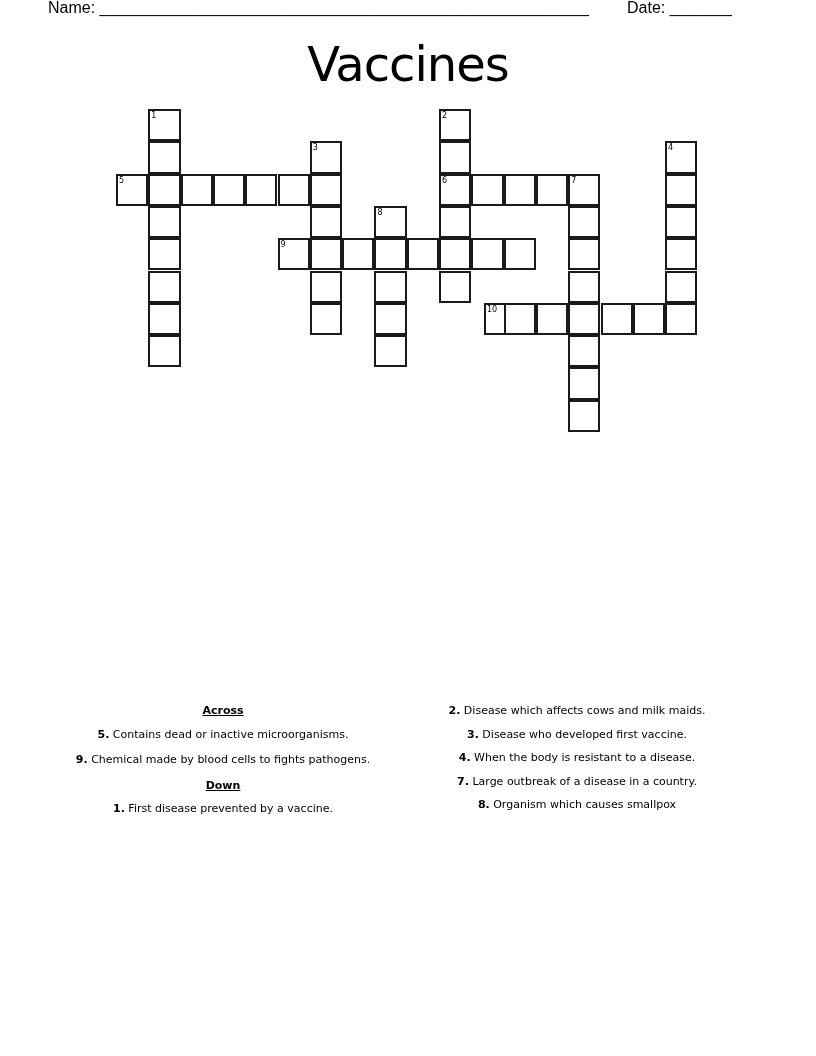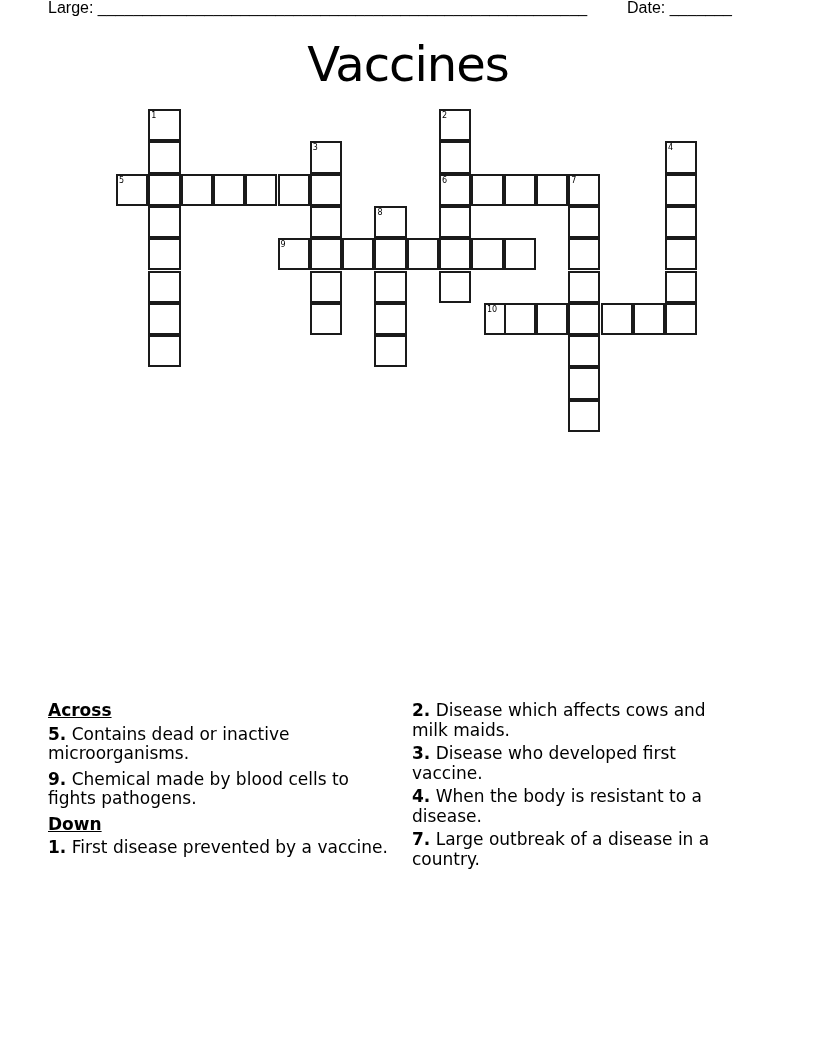--- a/index.html
+++ b/index.html
@@ -62,42 +62,43 @@
       left: 1px;
       font-family: "DejaVu Sans", sans-serif;
       font-size: 8px;
       line-height: 9px;
       color: #000;
     }
     .clues {
       position: absolute;
       top: 701px;
       font-family: "DejaVu Sans", sans-serif;
-      font-size: 17px;
+      font-size: 11px;
       line-height: 19.5px;
+      text-align: center;
     }
     .clues.left { left: 48px; width: 350px; }
     .clues.right { left: 412px; width: 330px; }
     .clue-heading {
       font-weight: bold;
       text-decoration: underline;
       margin-bottom: 4px;
     }
     .clue {
       margin-bottom: 6px;
     }
     .clue .n { font-weight: bold; }
     .clues.right .clue { margin-bottom: 4px; }
     .clues.left .clue.tight { margin-bottom: 3px; }
   </style>
 </head>
 <body>
 
 <div class="header">
-  <span>Large: _______________________________________________________</span>
+  <span>Name: _______________________________________________________</span>
   <span class="date">Date: _______</span>
 </div>
 
 <div class="title">Vaccines</div>
 
 <div class="grid" id="grid">
     <div class="cell" style="left: 149.3px; top: 110px;">
       <span class="num">1</span>
     </div>
     <div class="cell" style="left: 149.3px; top: 142.3px;"></div>
@@ -182,13 +183,14 @@
   <div class="clue"><span class="n">9.</span><span> Chemical made by blood cells to fights pathogens.</span></div>
   <div class="clue-heading">Down</div>
   <div class="clue"><span class="n">1.</span><span> First disease prevented by a vaccine.</span></div>
 </div>
 
 <div class="clues right">
   <div class="clue"><span class="n">2.</span><span> Disease which affects cows and milk maids.</span></div>
   <div class="clue"><span class="n">3.</span><span> Disease who developed first vaccine.</span></div>
   <div class="clue"><span class="n">4.</span><span> When the body is resistant to a disease.</span></div>
   <div class="clue"><span class="n">7.</span><span> Large outbreak of a disease in a country.</span></div>
+  <div class="clue"><span class="n">8.</span><span> Organism which causes smallpox</span></div>
 </div>
 
 </body></html>

